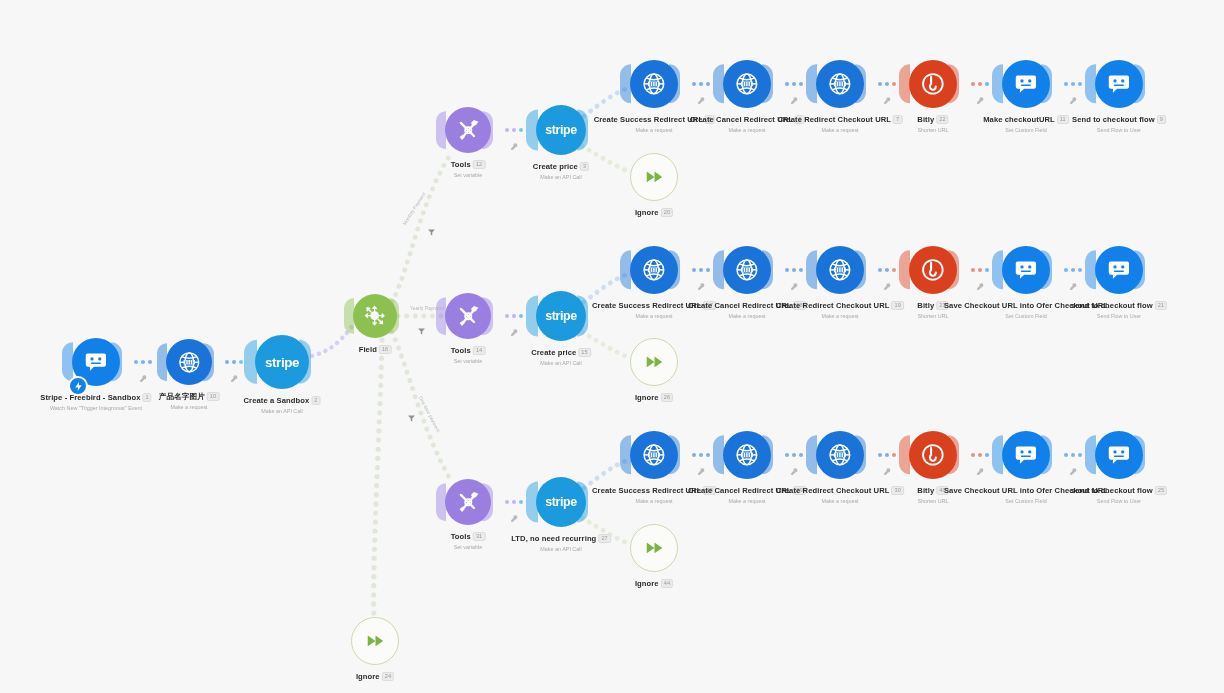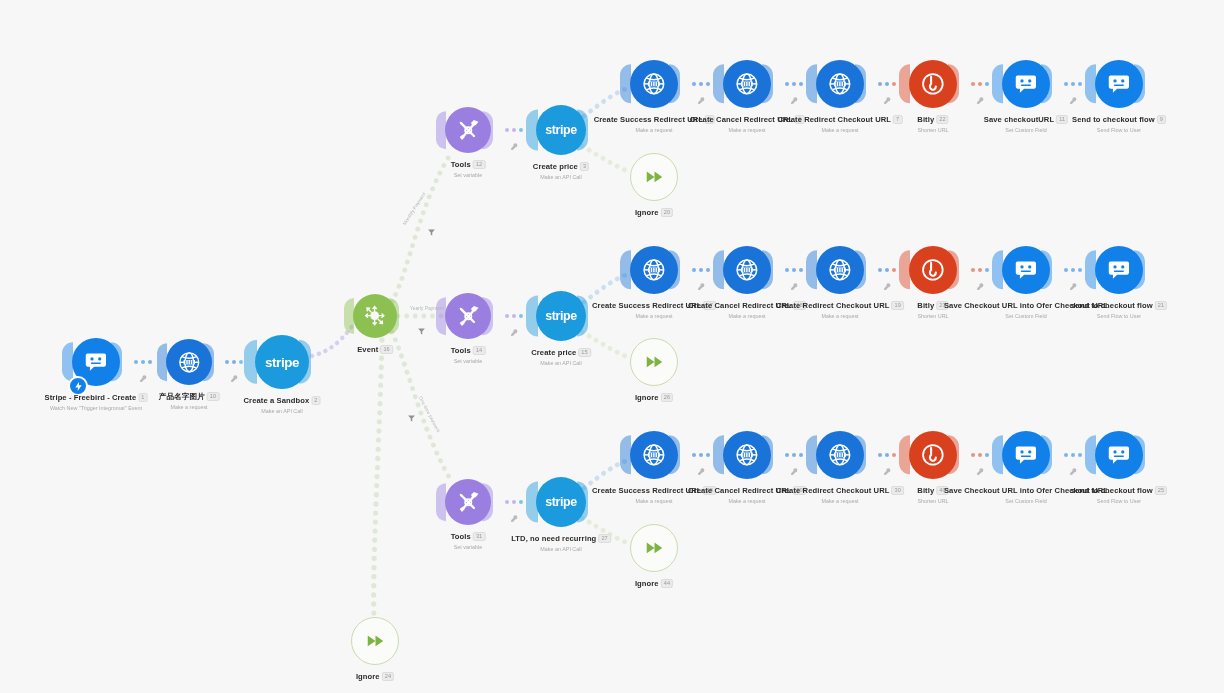--- a/index.html
+++ b/index.html
@@ -140,21 +140,21 @@
           <circle cx="63" cy="40" r="5.5" fill="#1180e8"></circle>
           <rect x="33" y="52" width="34" height="5" rx="2.5" fill="#1180e8"></rect>
         </svg>
       </div>
       <div style="position: absolute; left: -28px; top: 14px; width: 20px; height: 20px; border-radius: 50%; background: rgb(17, 128, 232); border: 2px solid rgb(255, 255, 255); display: flex; align-items: center; justify-content: center; z-index: 7;">
         <svg width="11" height="11" viewBox="0 0 24 24">
           <path d="M13 2 L5 14 H11 L10 22 L19 9 H13 Z" fill="#ffffff"></path>
         </svg>
       </div>
       <div class="m-label" style="top: 31px;">
-        <div class="m-title"><span>Stripe - Freebird - Create</span><span class="m-badge">1</span></div>
+        <div class="m-title"><span>Stripe - Freebird - Sandbox</span><span class="m-badge">1</span></div>
         <div class="m-sub">Watch New "Trigger Integromat" Event</div>
       </div>
     </div>
     <div class="module" style="left: 189px; top: 362px;">
       <div class="cap left" style="width: 10.58px; height: 37.72px; background: rgb(26, 115, 216); left: -32.2px;"></div>
       <div class="cap right" style="width: 10.58px; height: 37.72px; background: rgb(26, 115, 216); left: 14.26px;"></div>
       <div class="bubble" style="width: 46px; height: 46px; background: rgb(26, 115, 216);">
         <svg width="28.52" height="28.52" viewBox="0 0 100 100" class="glyph">
           <g fill="none" stroke="#ffffff" stroke-width="5">
             <circle cx="50" cy="50" r="33"></circle>
@@ -198,21 +198,21 @@
             <path d="M50 34 L50 18 M44 24 L50 17 L56 24"></path>
             <path d="M66 50 L84 50 M77 44 L84 50 L77 56"></path>
             <path d="M50 66 L50 83 M44 76 L50 83 L56 76"></path>
             <path d="M34 50 L17 50 M24 44 L17 50 L24 56"></path>
             <path d="M37 37 L23 23 M23 32 L22 22 L32 23"></path>
             <path d="M63 63 L78 78 M78 69 L79 79 L69 78"></path>
           </g>
         </svg>
       </div>
       <div class="m-label" style="top: 29px;">
-        <div class="m-title"><span>Event</span><span class="m-badge">16</span></div>
+        <div class="m-title"><span>Field</span><span class="m-badge">16</span></div>
       </div>
     </div>
     <div class="module" style="left: 468px; top: 130px;">
       <div class="cap left" style="width: 10.58px; height: 37.72px; background: rgb(154, 127, 224); left: -32.2px;"></div>
       <div class="cap right" style="width: 10.58px; height: 37.72px; background: rgb(154, 127, 224); left: 14.26px;"></div>
       <div class="bubble" style="width: 46px; height: 46px; background: rgb(154, 127, 224);">
         <svg width="28.52" height="28.52" viewBox="0 0 100 100" class="glyph">
           <g stroke="#ffffff" stroke-width="8" stroke-linecap="round" fill="none">
             <line x1="24" y1="24" x2="70" y2="70"></line>
             <line x1="76" y1="22" x2="32" y2="72"></line>
@@ -335,21 +335,21 @@
       <div class="cap right" style="width: 11.04px; height: 39.36px; background: rgb(17, 128, 232); left: 14.88px;"></div>
       <div class="bubble" style="width: 48px; height: 48px; background: rgb(17, 128, 232);">
         <svg width="29.759999999999998" height="29.759999999999998" viewBox="0 0 100 100" class="glyph">
           <path d="M22 22 H78 A6 6 0 0 1 84 28 V60 A6 6 0 0 1 78 66 H44 L30 80 V66 H22 A6 6 0 0 1 16 60 V28 A6 6 0 0 1 22 22 Z" fill="#ffffff"></path>
           <circle cx="37" cy="40" r="5.5" fill="#1180e8"></circle>
           <circle cx="63" cy="40" r="5.5" fill="#1180e8"></circle>
           <rect x="33" y="52" width="34" height="5" rx="2.5" fill="#1180e8"></rect>
         </svg>
       </div>
       <div class="m-label" style="top: 31px;">
-        <div class="m-title"><span>Save checkoutURL</span><span class="m-badge">11</span></div>
+        <div class="m-title"><span>Make checkoutURL</span><span class="m-badge">11</span></div>
         <div class="m-sub">Set Custom Field</div>
       </div>
     </div>
     <div class="module" style="left: 1119px; top: 84px;">
       <div class="cap left" style="width: 11.04px; height: 39.36px; background: rgb(17, 128, 232); left: -33.6px;"></div>
       <div class="cap right" style="width: 11.04px; height: 39.36px; background: rgb(17, 128, 232); left: 14.88px;"></div>
       <div class="bubble" style="width: 48px; height: 48px; background: rgb(17, 128, 232);">
         <svg width="29.759999999999998" height="29.759999999999998" viewBox="0 0 100 100" class="glyph">
           <path d="M22 22 H78 A6 6 0 0 1 84 28 V60 A6 6 0 0 1 78 66 H44 L30 80 V66 H22 A6 6 0 0 1 16 60 V28 A6 6 0 0 1 22 22 Z" fill="#ffffff"></path>
           <circle cx="37" cy="40" r="5.5" fill="#1180e8"></circle>

